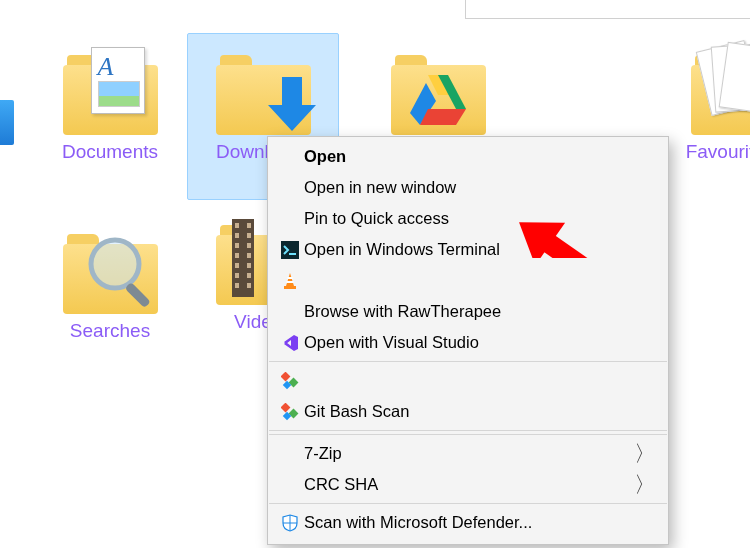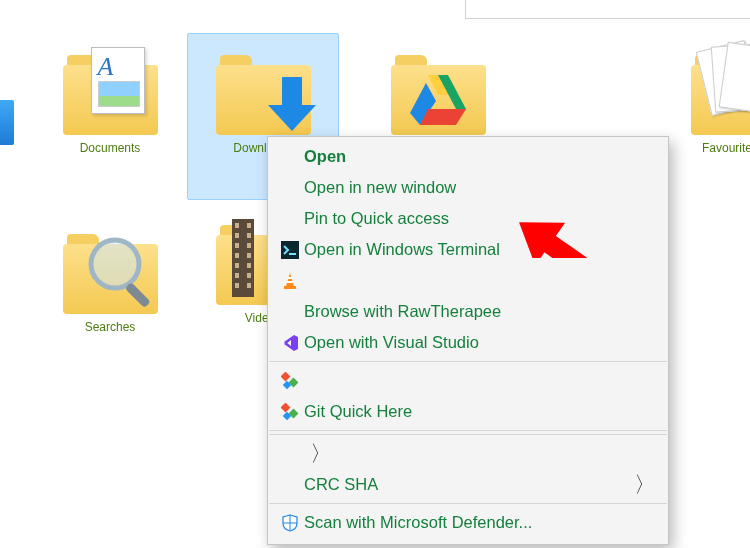--- a/index.html
+++ b/index.html
@@ -15,22 +15,22 @@
   }
 
   
   .item {
     position: absolute;
     width: 150px;
     text-align: center;
   }
   .item .label {
     margin-top: 6px;
-    font-size: 12px;
-    color: #4d7c0f;
+    font-size: 19px;
+    color: #8b5cf6;
   }
   .folder-ico {
     width: 95px;
     height: 80px;
     margin: 0 auto;
     position: relative;
   }
   .folder-ico .tab {
     position: absolute;
     left: 4px; top: 0;
@@ -153,21 +153,21 @@
   }
   .ctx .row .ico-slot {
     width: 28px;
     display: flex;
     align-items: center;
     justify-content: center;
   }
   .ctx .row .txt {
     flex: 1;
     font-size: 16.5px;
-    color: #15803d;
+    color: #000000;
   }
   .ctx .row.bold .txt { font-weight: 600; }
   .ctx .row .sub {
     font-size: 22px;
     color: #444;
     padding-left: 6px;
   }
   .ctx hr {
     border: none;
     border-top: 1px solid #d5d5d5;
@@ -339,30 +339,31 @@
   </div>
 
   <div class="row">
     <span class="ico-slot">
       <svg width="18" height="18">
         <rect x="1" y="1" width="7" height="7" fill="#f05133" transform="rotate(45 4.5 4.5)"></rect>
         <rect x="9" y="7" width="7" height="7" fill="#4caf50" transform="rotate(45 12.5 10.5)"></rect>
         <rect x="3" y="10" width="6" height="6" fill="#2196f3" transform="rotate(45 6 13)"></rect>
       </svg>
     </span>
-    <span class="txt">Git Quick Here</span>
+    <span class="txt">Git Bash Scan</span>
   </div>
 
   <hr>
 
 
   <hr>
 
   <div class="row">
     <span class="ico-slot"></span>
+    <span class="txt">7-Zip</span>
     <span class="sub">〉</span>
   </div>
   <div class="row">
     <span class="ico-slot"></span>
     <span class="txt">CRC SHA</span>
     <span class="sub">〉</span>
   </div>
 
   <hr>
 

